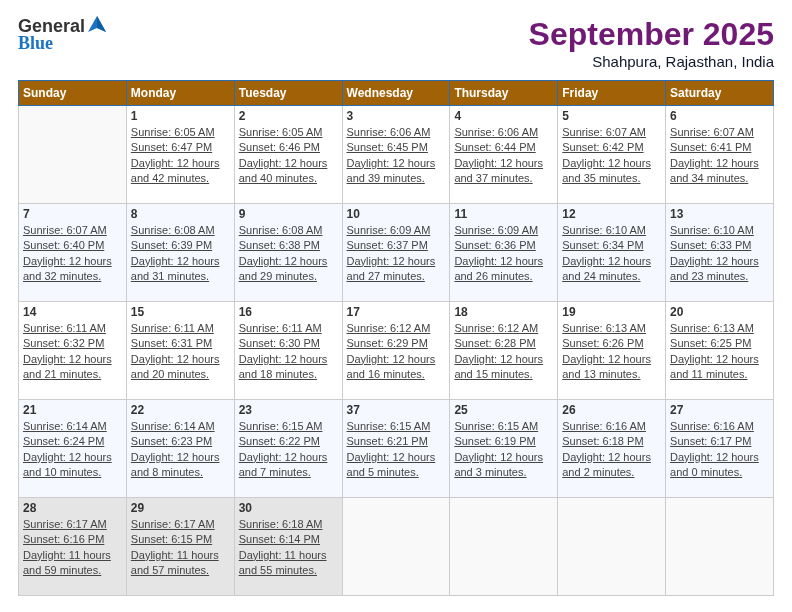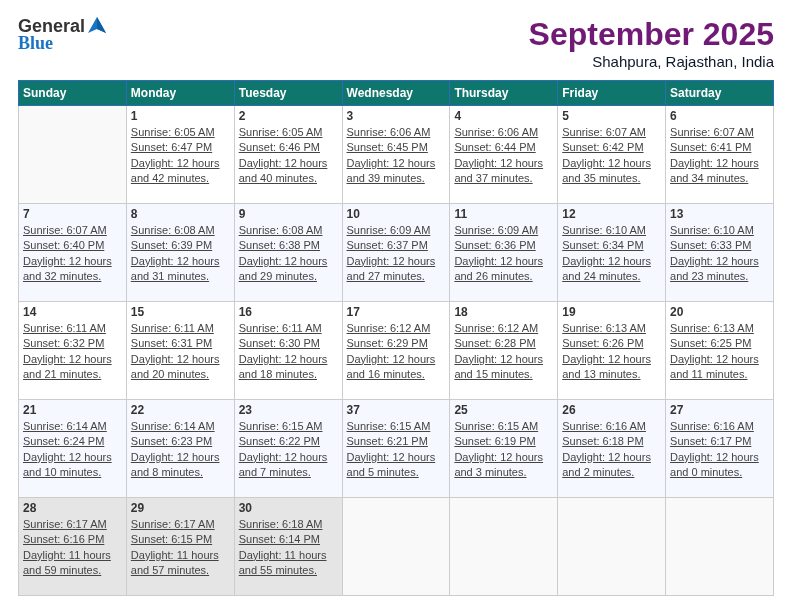--- a/index.html
+++ b/index.html
@@ -51,21 +51,21 @@
       color: #0f172a;
     }
     .calendar {
       flex: 1;
       border: 1px solid #ccc;
       border-collapse: collapse;
       width: 100%;
       table-layout: fixed;
     }
     .calendar th {
-      background: #0f766e;
+      background: #a16207;
       color: #fff;
       font-size: 12px;
       font-weight: bold;
       padding: 5px 4px;
       border: 1px solid #2a6db5;
       text-align: left;
     }
     .calendar td {
       border: 1px solid #ccc;
       vertical-align: top;
@@ -99,21 +99,21 @@
       background: #e5e5e5;
     }
   </style>
 </head>
 <body>
 
 <div class="page">
   <div class="header">
     <div class="logo">
       <div style="display:flex;flex-direction:column;align-items:flex-start">
-        <div style="display:flex;align-items:center">
+        <div style="display:flex;align-items:flex-start">
           <span class="logo-text-general">General</span>
           <svg width="22" height="22" viewBox="0 0 22 22" style="margin-left:1px;margin-top:-2px">
             <path d="M11 2 L20 18 L11 14 L2 18 Z" fill="#1a73c5"></path>
             <path d="M11 2 L20 18 L11 14 Z" fill="#0d5fa3"></path>
           </svg>
         </div>
         <span class="logo-text-blue" style="margin-top:-4px;margin-left:0px">Blue</span>
       </div>
     </div>
     <div class="title-block">

